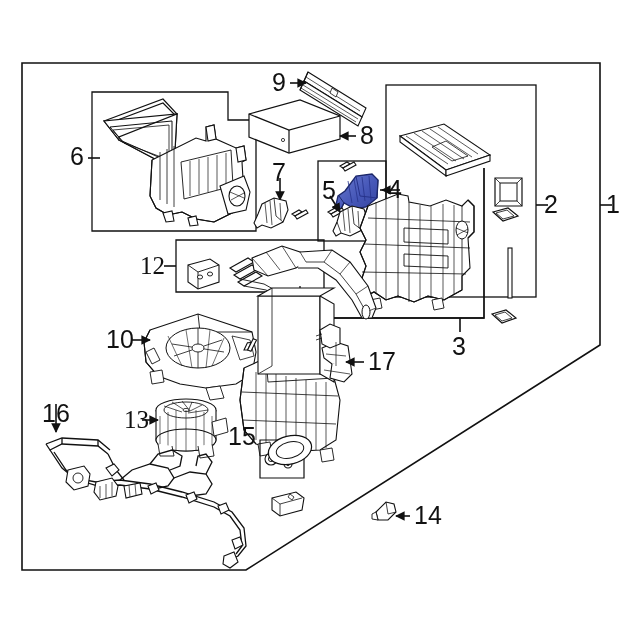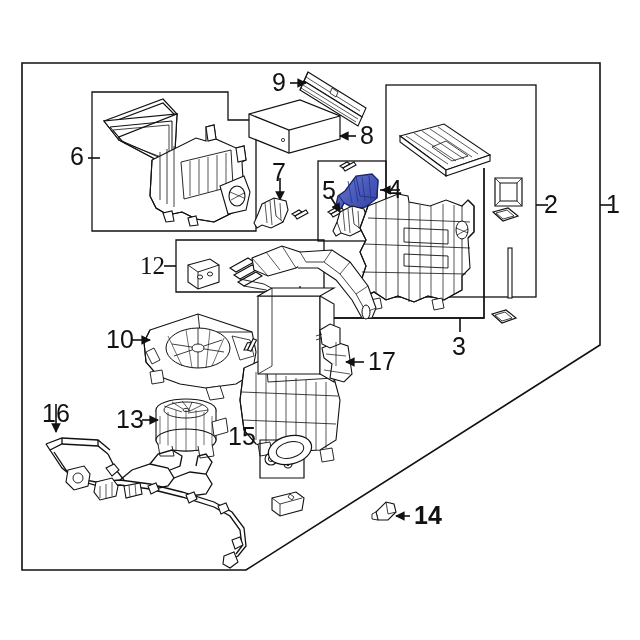--- a/index.html
+++ b/index.html
@@ -418,18 +418,18 @@
 <div class="callout-label" style="left:452px;top:334px;">3</div>
 <div class="callout-label" style="left:388px;top:177px;">4</div>
 <div class="callout-label" style="left:322px;top:178px;">5</div>
 <div class="callout-label" style="left:70px;top:144px;">6</div>
 <div class="callout-label" style="left:272px;top:160px;">7</div>
 <div class="callout-label" style="left:360px;top:123px;">8</div>
 <div class="callout-label" style="left:272px;top:70px;">9</div>
 <div class="callout-label" style="left:106px;top:327px;">10</div>
 <div class="callout-label" style="left:368px;top:349px;">17</div>
 <div class="callout-label" style="left:140px;top:253px;font-family:Liberation Serif, serif;">12</div>
-<div class="callout-label" style="left:116px;top:407px;">13</div>
-<div class="callout-label" style="left:414px;top:503px;font-weight:bold;">14</div>
+<div class="callout-label" style="left:124px;top:407px;font-family:Liberation Serif, serif;">13</div>
+<div class="callout-label" style="left:414px;top:503px;">14</div>
 <div class="callout-label" style="left:228px;top:424px;">15</div>
 <div class="callout-label" style="left:42px;top:401px;">16</div>
 
 </div>
 
 </body></html>

